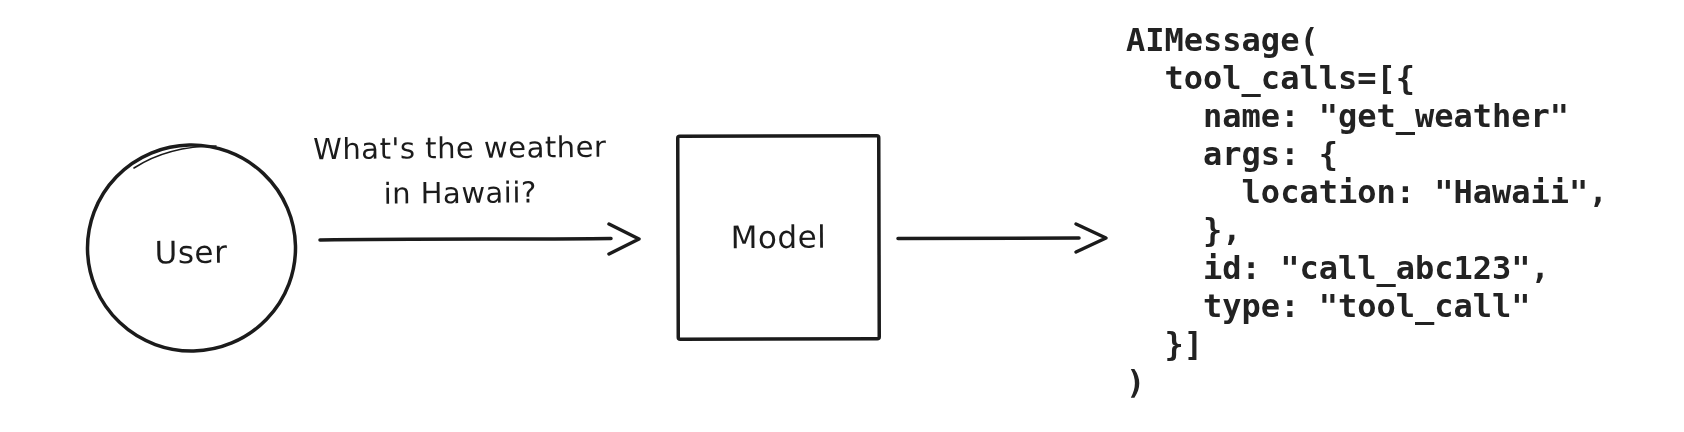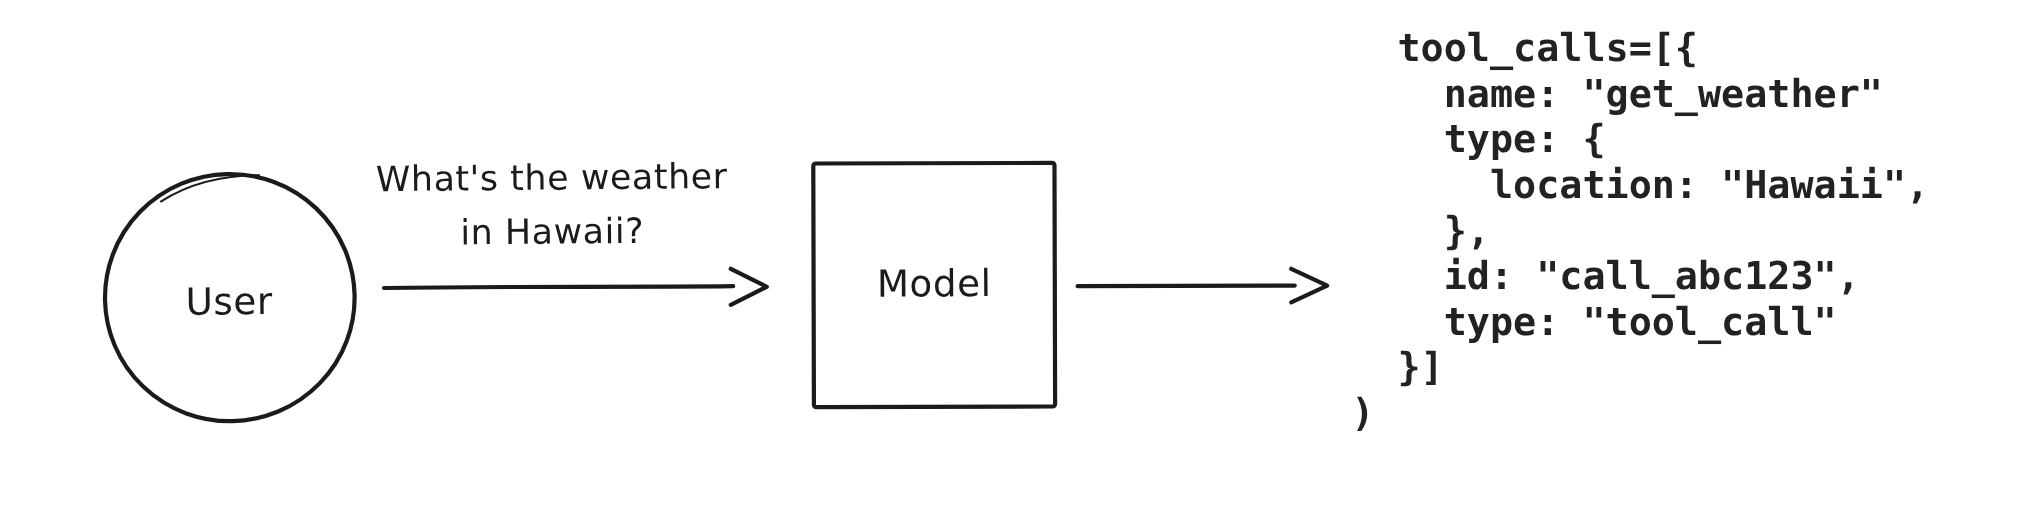--- a/index.html
+++ b/index.html
@@ -67,23 +67,24 @@
   <div class="hand user-label">User</div>
 
   <div class="hand model-label">Model</div>
 
   <div class="hand edge-label">
     <div>What's the weather</div>
     <div>in Hawaii?</div>
   </div>
 
   <div class="code">
+    <div class="code-line">AIMessage(</div>
     <div class="code-line">  tool_calls=[{</div>
     <div class="code-line">    name: "get_weather"</div>
-    <div class="code-line">    type: {</div>
+    <div class="code-line">    args: {</div>
     <div class="code-line">      location: "Hawaii",</div>
     <div class="code-line">    },</div>
     <div class="code-line">    id: "call_abc123",</div>
     <div class="code-line">    type: "tool_call"</div>
     <div class="code-line">  }]</div>
     <div class="code-line">)</div>
   </div>
 
 </div>
 

